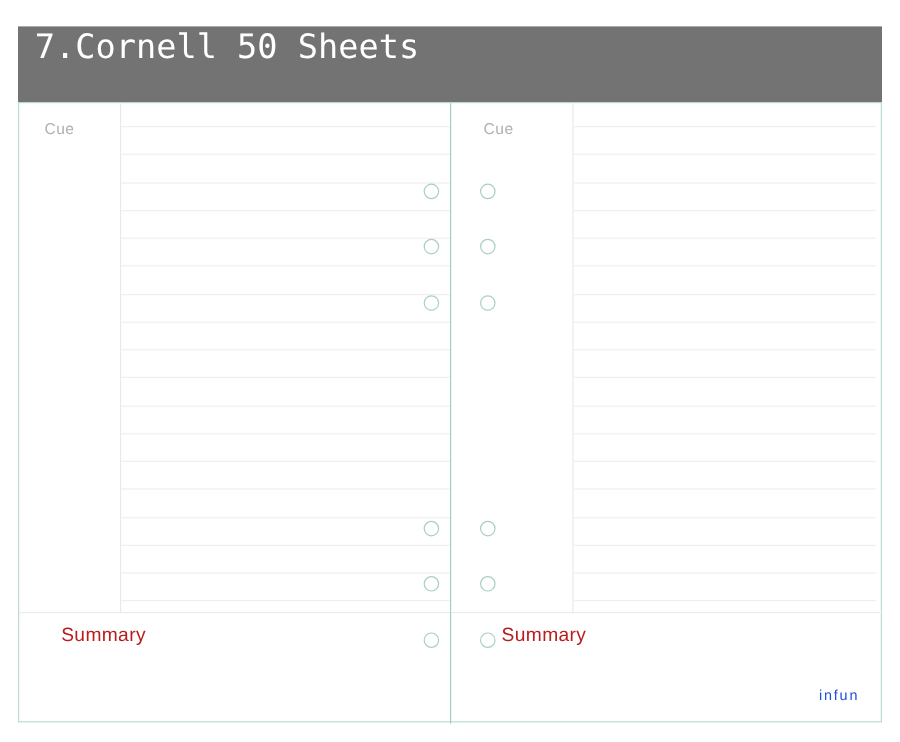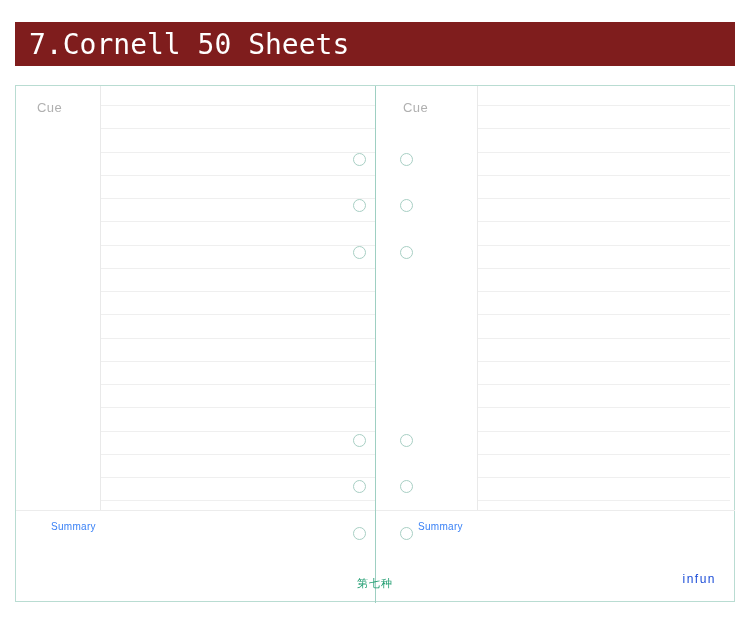--- a/index.html
+++ b/index.html
@@ -14,24 +14,23 @@
     font-family: "Liberation Sans", sans-serif;
     overflow: hidden;
   }
 
   
   #title-bar {
     position: absolute;
     left: 15px;
     top: 22px;
     width: 720px;
-    height: 44px;
-    background: #7f1d1d;
+    height: 64px;
+    background: #737373;
     display: flex;
-    align-items: center;
     box-sizing: border-box;
     padding-left: 14px;
   }
   #title-text {
     color: #ffffff;
     font-family: "DejaVu Sans Mono", "Liberation Mono", monospace;
     font-size: 28px;
     font-weight: 400;
     letter-spacing: 0px;
     white-space: nowrap;
@@ -105,22 +104,22 @@
     left: 0;
     right: 0;
     top: 424px;
     height: 1px;
     background: #ececec;
   }
 
   .summary-label {
     position: absolute;
     top: 435px;
-    font-size: 10px;
-    color: #3b82f6;
+    font-size: 16px;
+    color: #b91c1c;
     letter-spacing: 0.3px;
   }
   #summary-label-left  { left: 35px; }
   #summary-label-right { left: 42px; }
 
   
   .hole {
     position: absolute;
     width: 13px;
     height: 13px;
@@ -225,16 +224,15 @@
         <div class="hole" style="top: 113px; left: 24px;"></div>
         <div class="hole" style="top: 160px; left: 24px;"></div>
         <div class="hole" style="top: 348px; left: 24px;"></div>
         <div class="hole" style="top: 394px; left: 24px;"></div>
         <div class="hole" style="top: 441px; left: 24px;"></div>
       </div>
   </div>
 
   <div id="gutter-line"></div>
 
-  <div id="edition-mark">第七种</div>
   <div id="brand-mark">infun</div>
 
 </div>
 
 </body></html>

